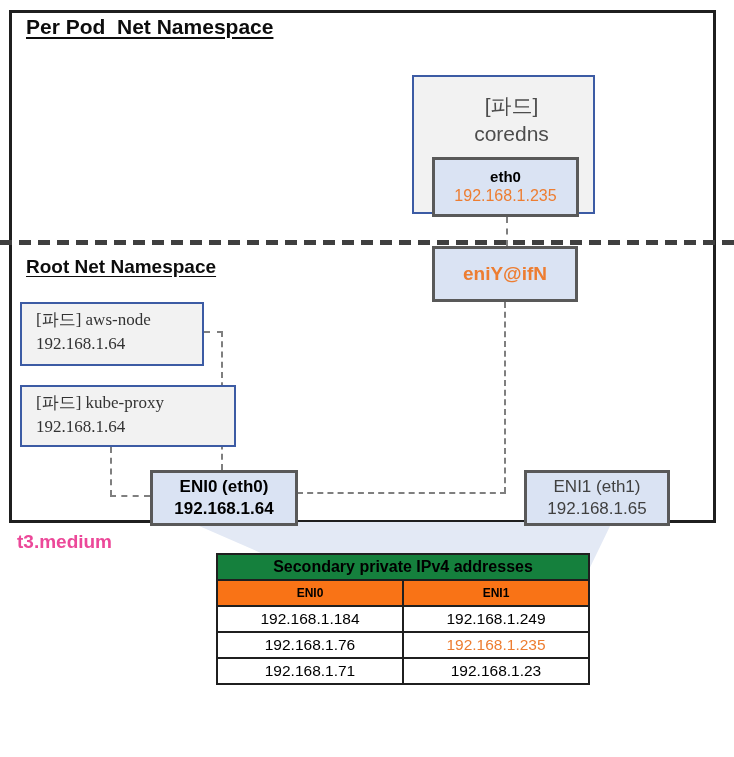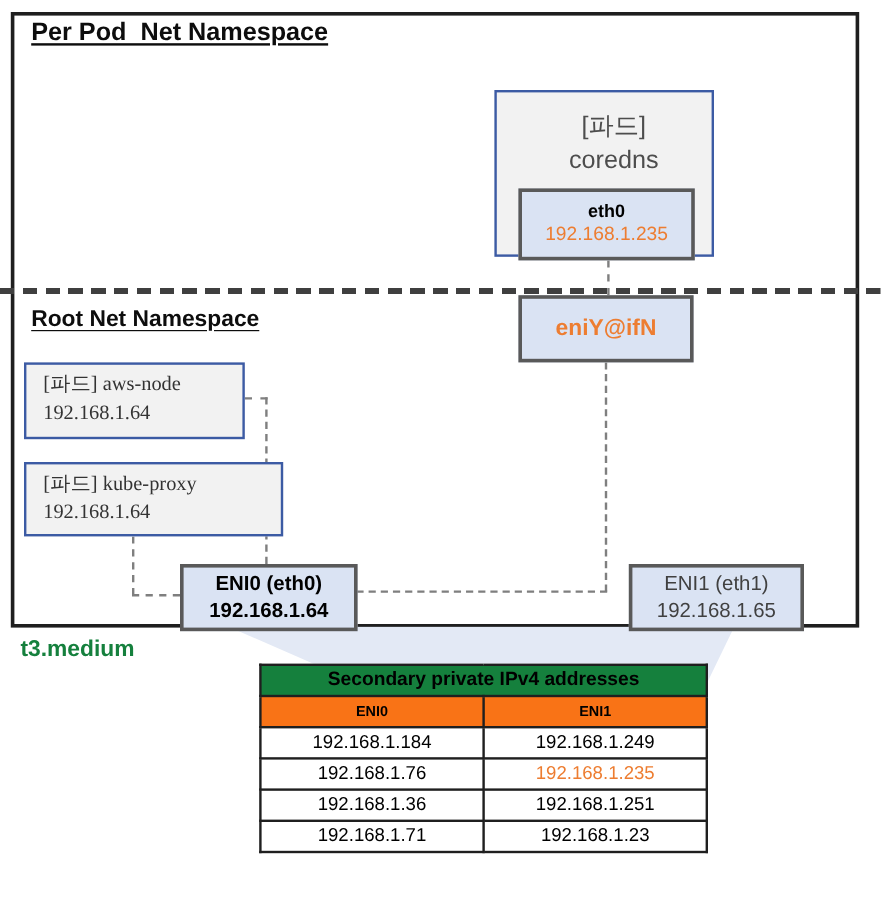--- a/index.html
+++ b/index.html
@@ -52,21 +52,21 @@
   .eni-box {
     position:absolute; background:#dae3f3; border:3px solid #595959; z-index:4;
     display:flex; flex-direction:column; align-items:center; justify-content:center;
     text-align:center; line-height:1.3; font-size:17px;
   }
   .eni0-box { left:150px; top:470px; width:148px; height:56px; font-weight:bold; color:#000; }
   .eni1-box { left:524px; top:470px; width:146px; height:56px; color:#404040; }
 
   .instance-label {
     position:absolute; left:17px; top:531px; font-size:19px; font-weight:bold;
-    color:#15803d; z-index:3;
+    color:#ec4899; z-index:3;
   }
 
   
   .dash-v { position:absolute; width:0; border-left:2px dashed #7f7f7f; z-index:1; }
   .dash-h { position:absolute; height:0; border-top:2px dashed #7f7f7f; z-index:1; }
   .c-eth0-veth   { left:506px; top:217px; height:29px; }
   .c-veth-down   { left:504px; top:302px; height:191px; }
   .c-veth-left   { left:297px; top:492px; width:209px; }
   .c-awsnode-h   { left:204px; top:331px; width:19px; }
   .c-awsnode-v   { left:221px; top:331px; height:139px; }
@@ -162,23 +162,19 @@
     <tbody>
         <tr>
           <td>192.168.1.184</td>
           <td>192.168.1.249</td>
         </tr>
         <tr>
           <td>192.168.1.76</td>
           <td style="color: rgb(237, 125, 49);">192.168.1.235</td>
         </tr>
         <tr>
-          <td>192.168.1.36</td>
-          <td>192.168.1.251</td>
-        </tr>
-        <tr>
           <td>192.168.1.71</td>
           <td>192.168.1.23</td>
         </tr>
       </tbody>
   </table>
 
 </div>
 
 </body></html>

